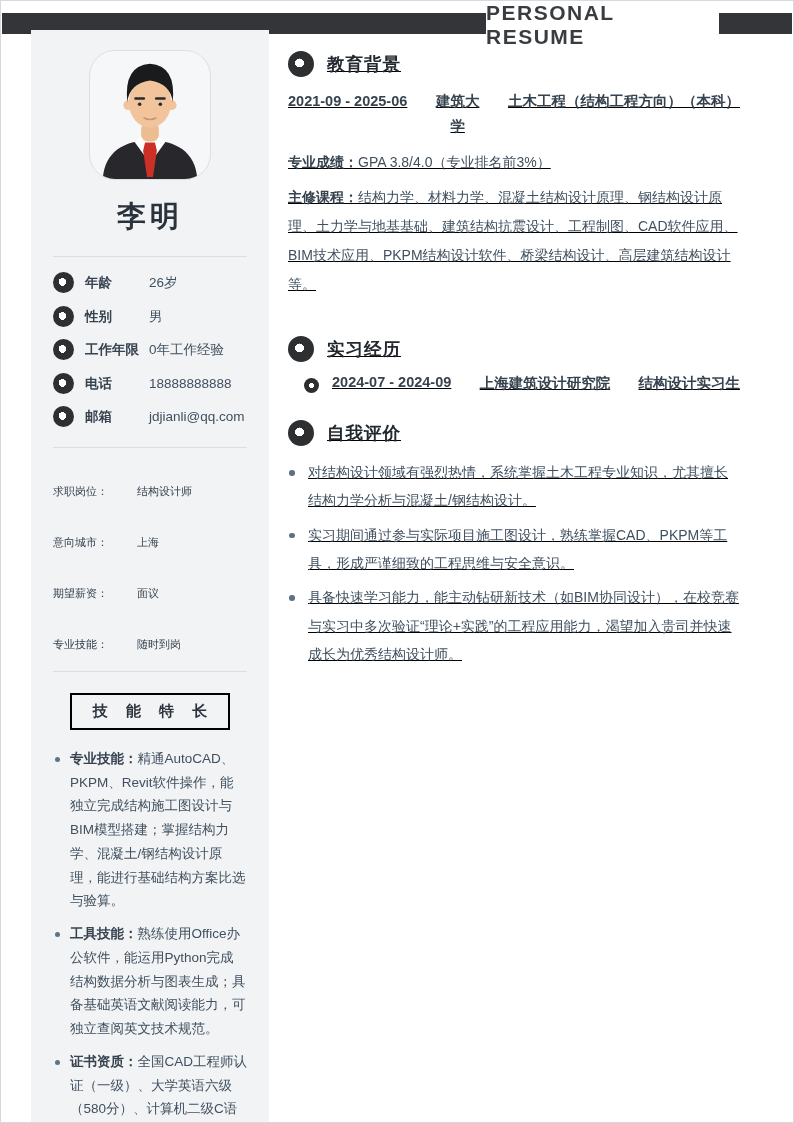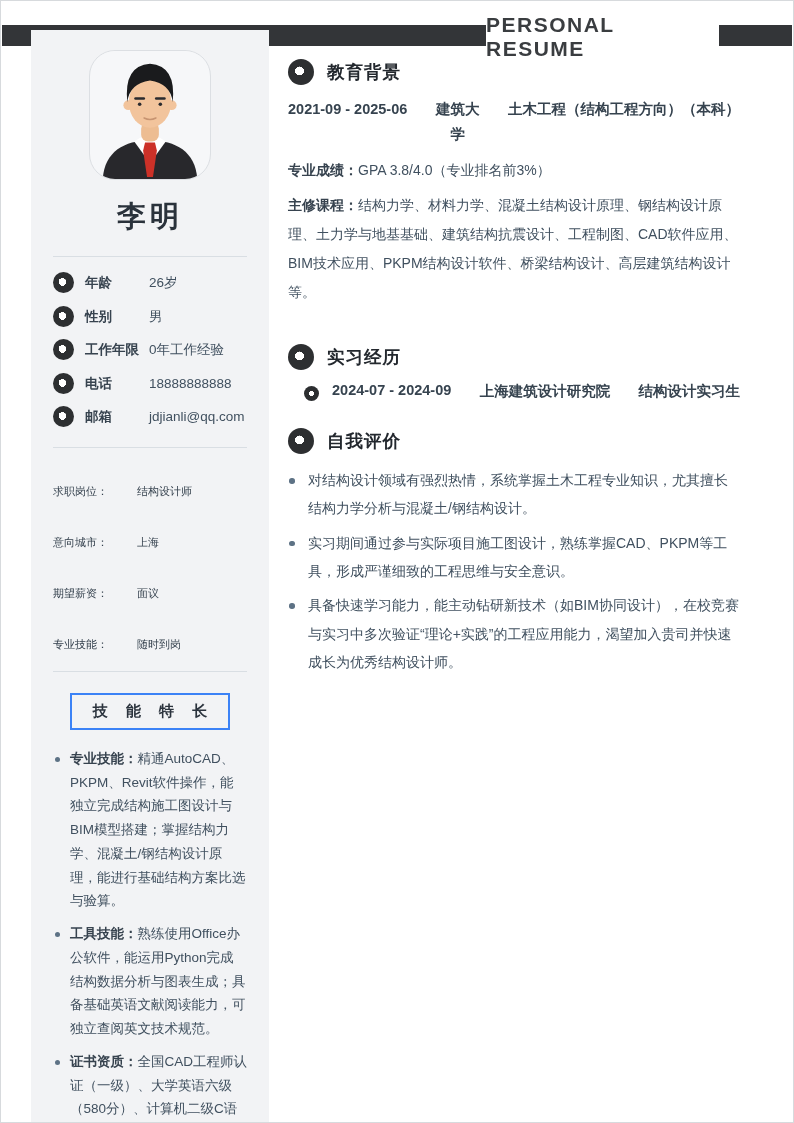--- a/index.html
+++ b/index.html
@@ -2,21 +2,21 @@
 <html><head>
 <meta charset="utf-8">
 <style>
   * { margin:0; padding:0; box-sizing:border-box; }
   html,body { background:#fff; }
   body { font-family:"Liberation Sans","DejaVu Sans",sans-serif; }
   .page { position:relative; width:794px; height:1123px; background:#fff;
           border:1px solid #d7dadd; overflow:hidden; }
 
   
-  .top-banner { position:absolute; left:0; top:16px; right:0; height:42px; }
+  .top-banner { position:absolute; left:0; top:4px; right:0; height:42px; }
   .top-banner .bar { position:absolute; left:1px; right:1px; top:8px; height:21px; background:#333538; }
   .top-banner .label { position:absolute; top:0; right:74px; width:233px; height:40px; background:#fff;
           display:flex; align-items:center; justify-content:center;
           font-size:21px; font-weight:700; letter-spacing:1.5px; color:#3a3d40; }
 
   
   .sidebar { position:absolute; left:30px; top:29px; width:238px; bottom:0;
           background:#f2f3f5; padding:20px 22px 0; }
   .avatar { width:122px; height:130px; margin:0 auto; border-radius:26px; overflow:hidden;
           background:#f6f7f9; border:1px solid #dcdfe3; }
@@ -29,40 +29,40 @@
           font-size:13.5px; color:#40505f; }
   .donut-sm { flex:0 0 21px; width:21px; height:21px; border-radius:50%; margin-top:0;
           background:radial-gradient(circle at 45% 47%, #ffffff 0 3.8px, #2d2f31 3.9px); }
   .info-label { font-weight:700; color:#37434f; width:64px; margin-left:11px; line-height:1.6; }
   .info-value { flex:1; line-height:1.6; word-break:break-all; }
 
   .intent-row { display:flex; margin-bottom:11px; font-size:11px; font-weight:400; color:#34404d;margin-top:36px; }
   .intent-label { width:84px; }
   .intent-value { flex:1; }
 
-  .skills-box { width:160px; margin:21px auto 17px; border:2px solid #3b82f6; padding:7px 0;
+  .skills-box { width:160px; margin:21px auto 17px; border:2px solid #000000; padding:7px 0;
           text-align:center; font-size:15px; font-weight:700; color:#2b333d;
           letter-spacing:7px; text-indent:7px; }
   .skill-points { list-style:none; }
   .skill-points li { position:relative; padding-left:17px; margin-bottom:9px;
           font-size:13.5px; line-height:1.76; color:#40505f; }
   .skill-points li::before { content:""; position:absolute; left:2px; top:10px;
           width:5px; height:5px; border-radius:50%; background:#5d7285; }
   .point-label { font-weight:700; color:#37434f; }
 
   .bars { margin-top:17px; }
   .bar-head { display:flex; justify-content:flex-end; align-items:baseline; }
   .bar-name { font-size:14px; font-weight:700; color:#2a3640; }
   .bar-pct { font-size:13px; color:#8e98a2; }
   .bar-track { height:7px; background:#e8ecf0; border-radius:4px; margin:7px 0 13px; }
   .bar-fill { height:7px; border-radius:4px;
           background:linear-gradient(90deg,#b3cbdd 0%,#7b92a4 45%,#2e3a45 100%); }
 
   
-  .main { position:absolute; left:287px; top:58px; width:452px; }
+  .main { position:absolute; left:287px; top:50px; width:452px;text-decoration:underline; }
   .section-header { display:flex; align-items:center; gap:13px; margin-bottom:12px; }
   .donut-lg { width:26px; height:26px; border-radius:50%;
           background:radial-gradient(circle at 44% 46%, #ffffff 0 4.4px, #2d2f31 4.5px); }
   .section-title { font-size:17.5px; font-weight:700; color:#23282e; letter-spacing:1px; }
 
   .edu-row { display:flex; justify-content:space-between; align-items:flex-start;
           font-size:14.5px; font-weight:700; color:#36434f; line-height:1.75; margin:12px 0 8px; }
   .edu-date { white-space:nowrap; }
   .edu-school { width:48px; text-align:center; }
   .edu-major { white-space:nowrap; }

